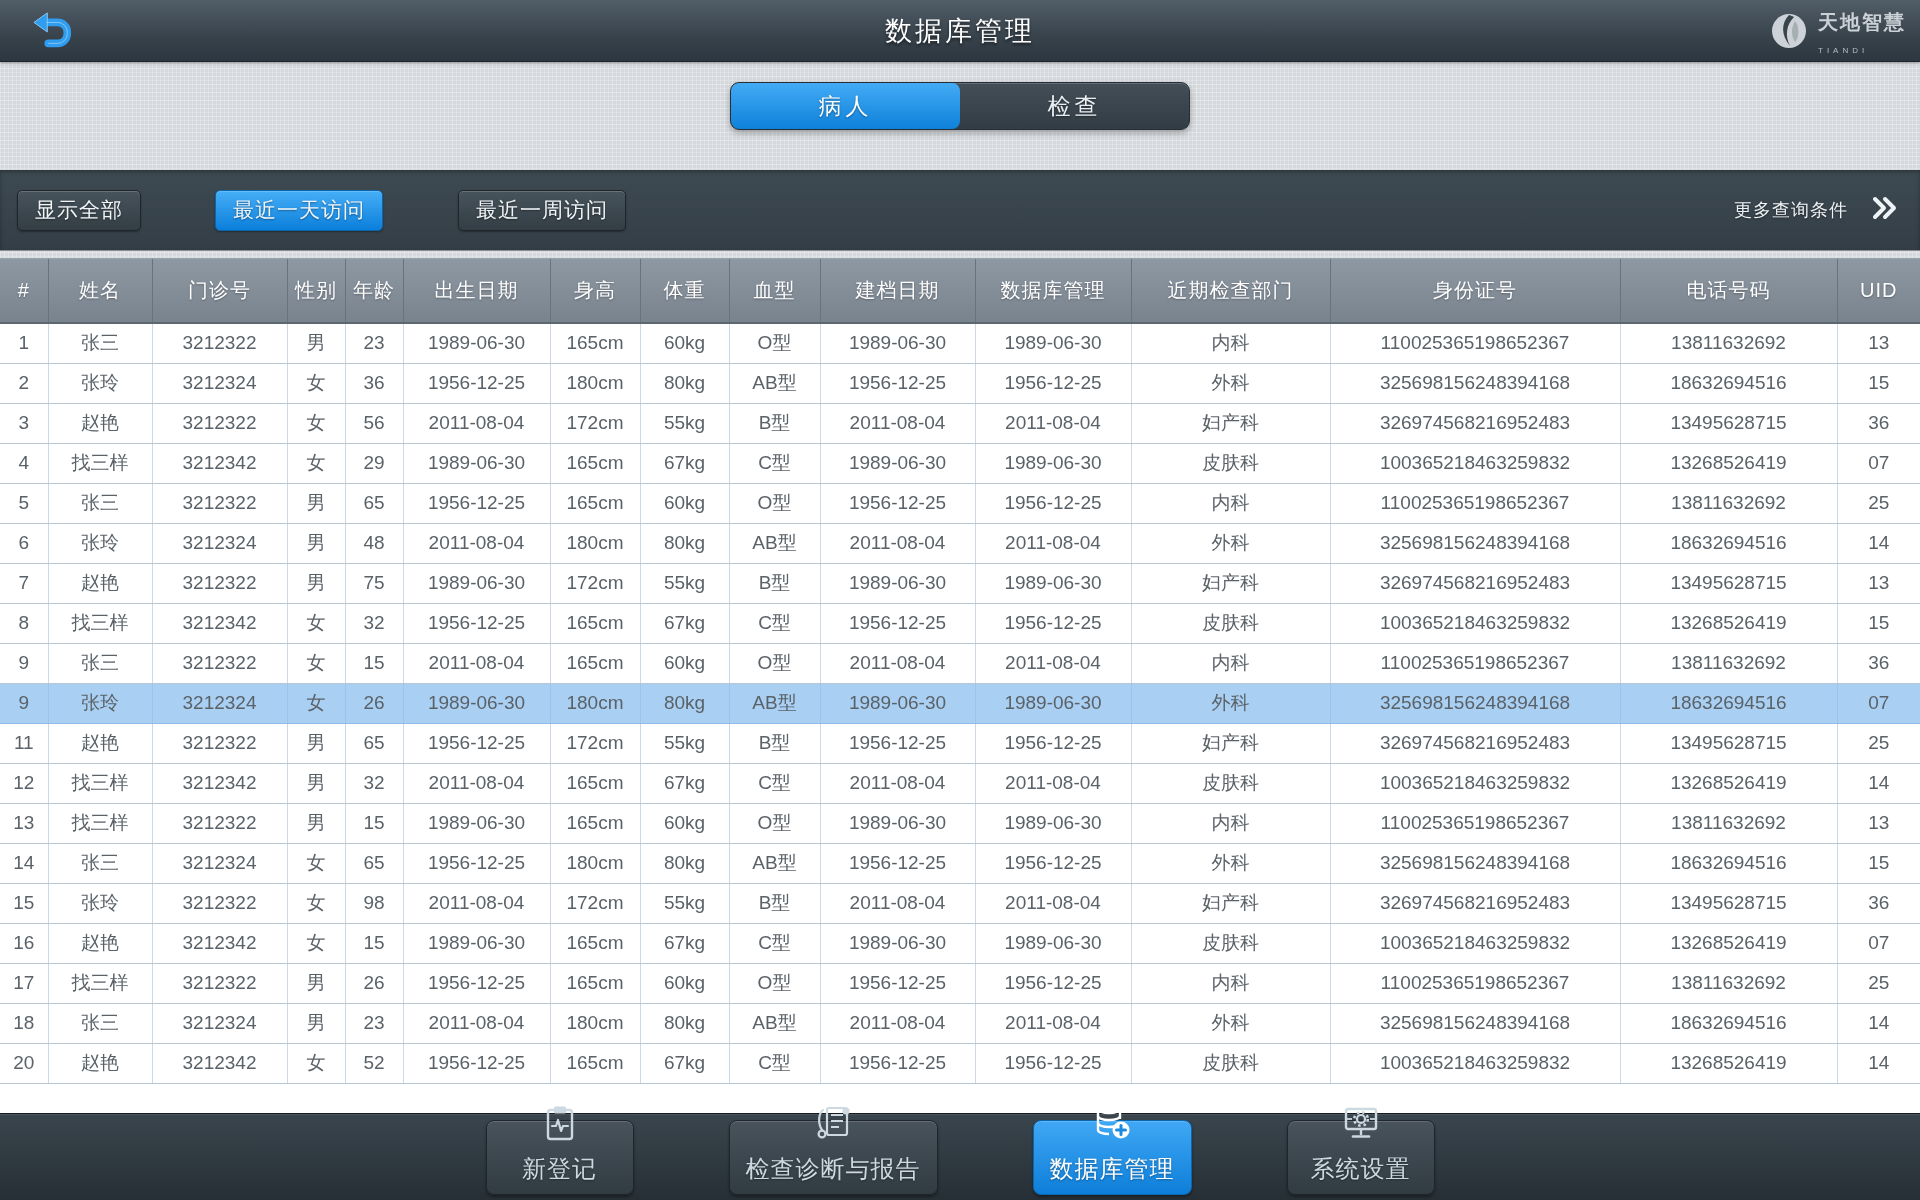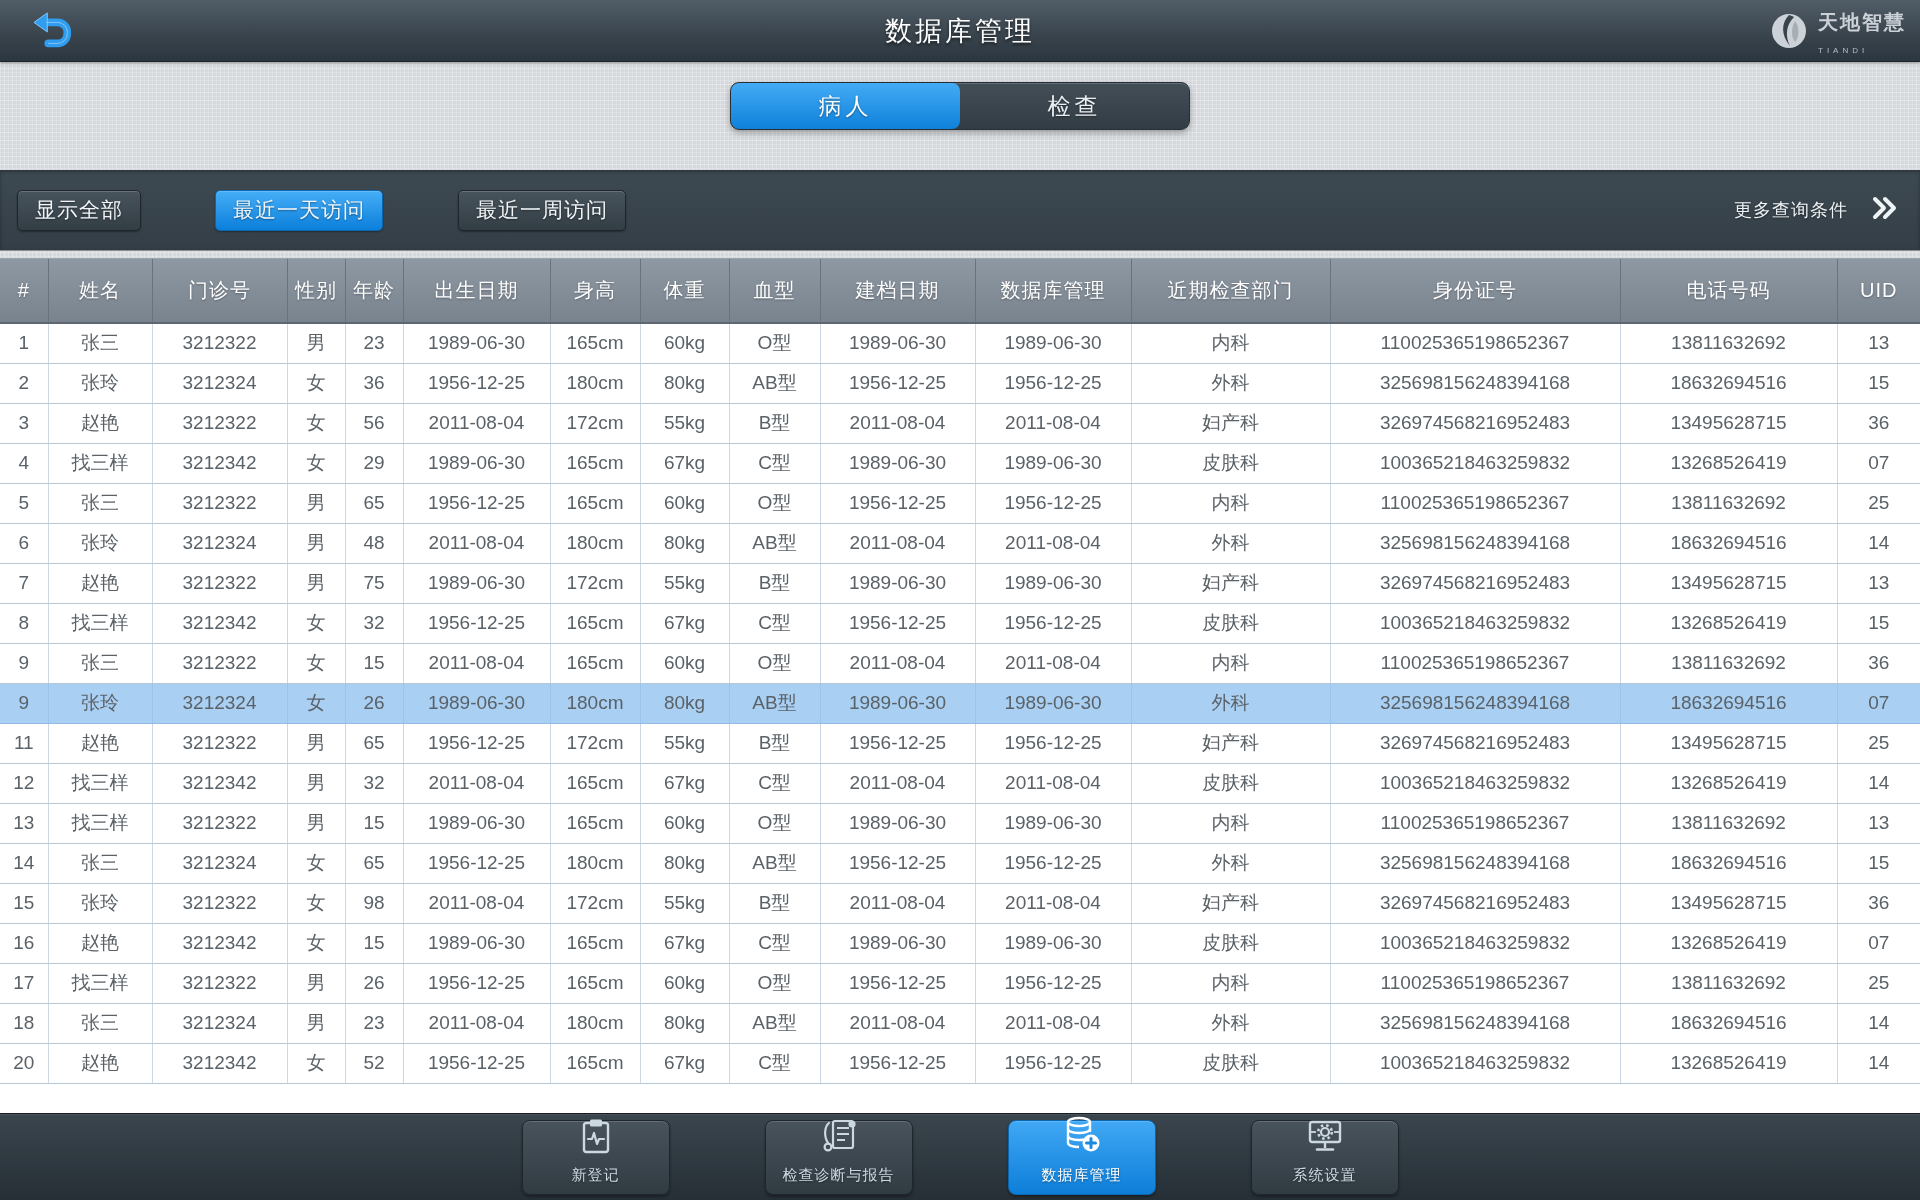--- a/index.html
+++ b/index.html
@@ -125,21 +125,21 @@
     background:linear-gradient(#48535c,#313b42);
     border:1px solid #1f262b;
     box-shadow:inset 0 1px 0 rgba(255,255,255,.16), 0 2px 3px rgba(0,0,0,.35);
     color:#cdd9e1; cursor:pointer;
   }
   .nav-btn.active {
     background:linear-gradient(#40a8f5,#0d7ed8);
     border-color:#0a66ae; color:#fff;
   }
   .nav-icon { height:40px; display:flex; align-items:flex-end; justify-content:center; }
-  .nav-label { font-size:15px; letter-spacing:1px; text-shadow:0 1px 2px rgba(0,0,0,.35); white-space:nowrap;margin-top:8px; }
+  .nav-label { font-size:24px; letter-spacing:1px; text-shadow:0 1px 2px rgba(0,0,0,.35); white-space:nowrap;margin-top:8px; }
 </style>
 </head>
 <body>
 
 <div class="topbar">
   <div class="back-btn">
     <span>
       <svg width="42" height="40" viewBox="0 0 44 42">
         <path d="M15 12 H27 A10 10 0 0 1 37 22 V24 A10 10 0 0 1 27 34 H17" fill="none" stroke="#2f9df0" stroke-width="8" stroke-linejoin="round" stroke-linecap="round"></path>
         <path d="M16 2 L2 12 L16 22 Z" fill="#2f9df0" stroke="#8cc8f3" stroke-width="1"></path>

